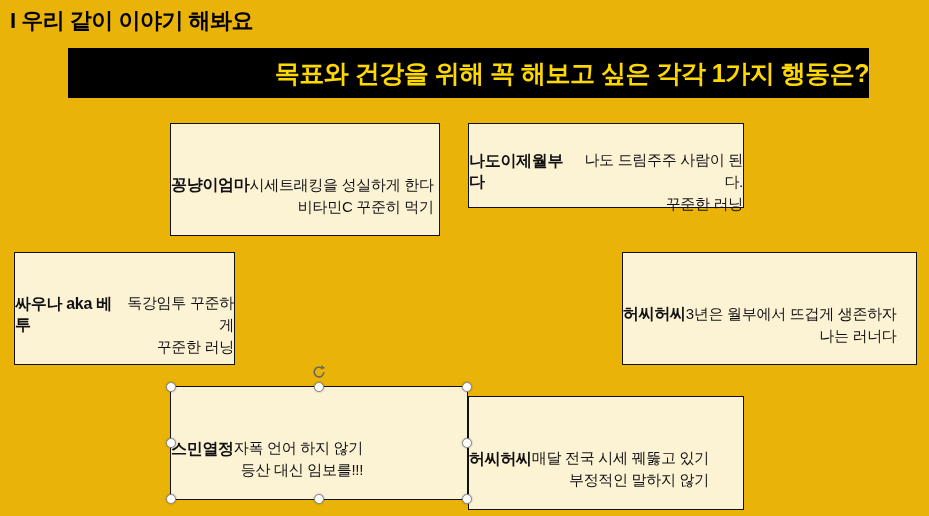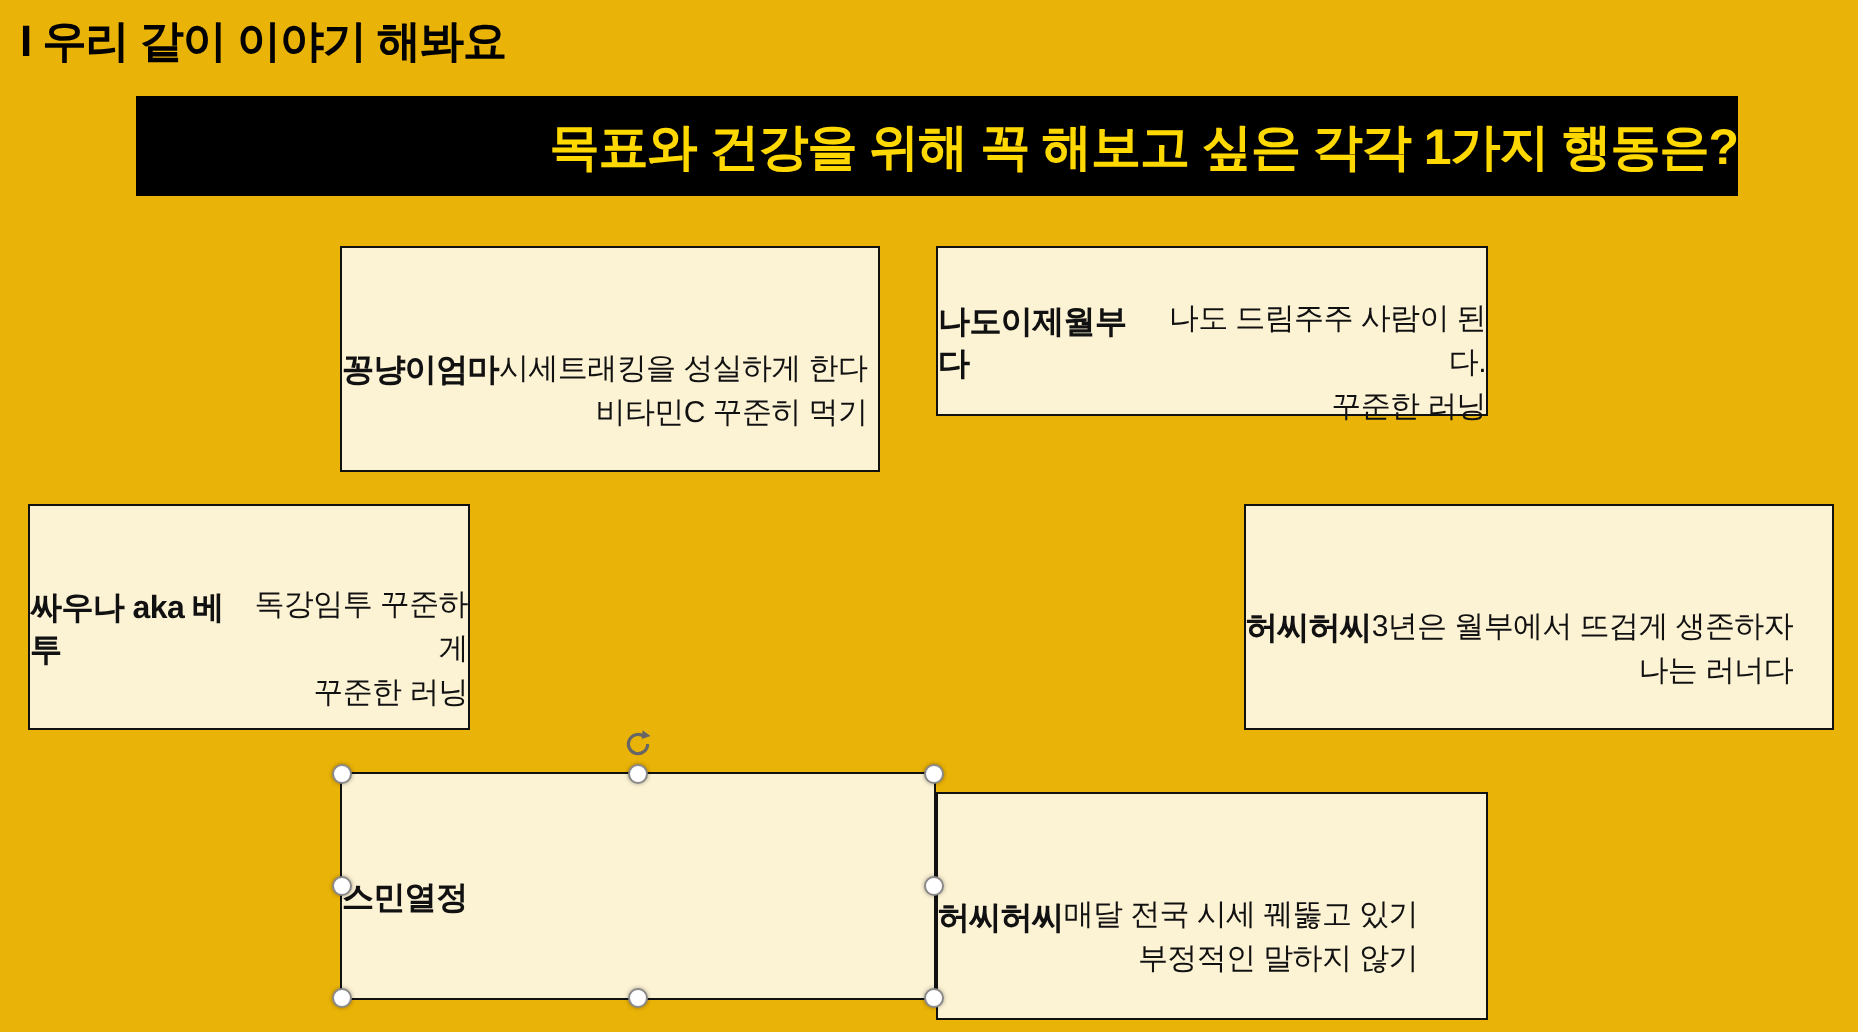--- a/index.html
+++ b/index.html
@@ -70,20 +70,22 @@
 
 
   <div class="card" style="left:622px; top:252px; width:295px; height:113px">
     <div class="card-title">허씨허씨</div>
     <div class="card-body">3년은 월부에서 뜨겁게 생존하자
 나는 러너다</div>
   </div>
 
   <div class="card" style="left:170px; top:386px; width:298px; height:114px">
     <div class="card-title">스민열정</div>
+    <div class="card-body">자폭 언어 하지 않기
+등산 대신 임보를!!!</div>
 
     <span class="rotate-handle">
       <svg width="14" height="14" viewBox="0 0 16 16">
         <path d="M13.5 8a5.5 5.5 0 1 1-2.1-4.3" fill="none" stroke="#666" stroke-width="1.8"></path>
         <path d="M10.6 0.2 L15.2 3.4 L10.2 5.2 Z" fill="#666"></path>
       </svg>
     </span>
 
     <span class="handle" style="left:0;    top:0"></span>
     <span class="handle" style="left:50%;  top:0"></span>

